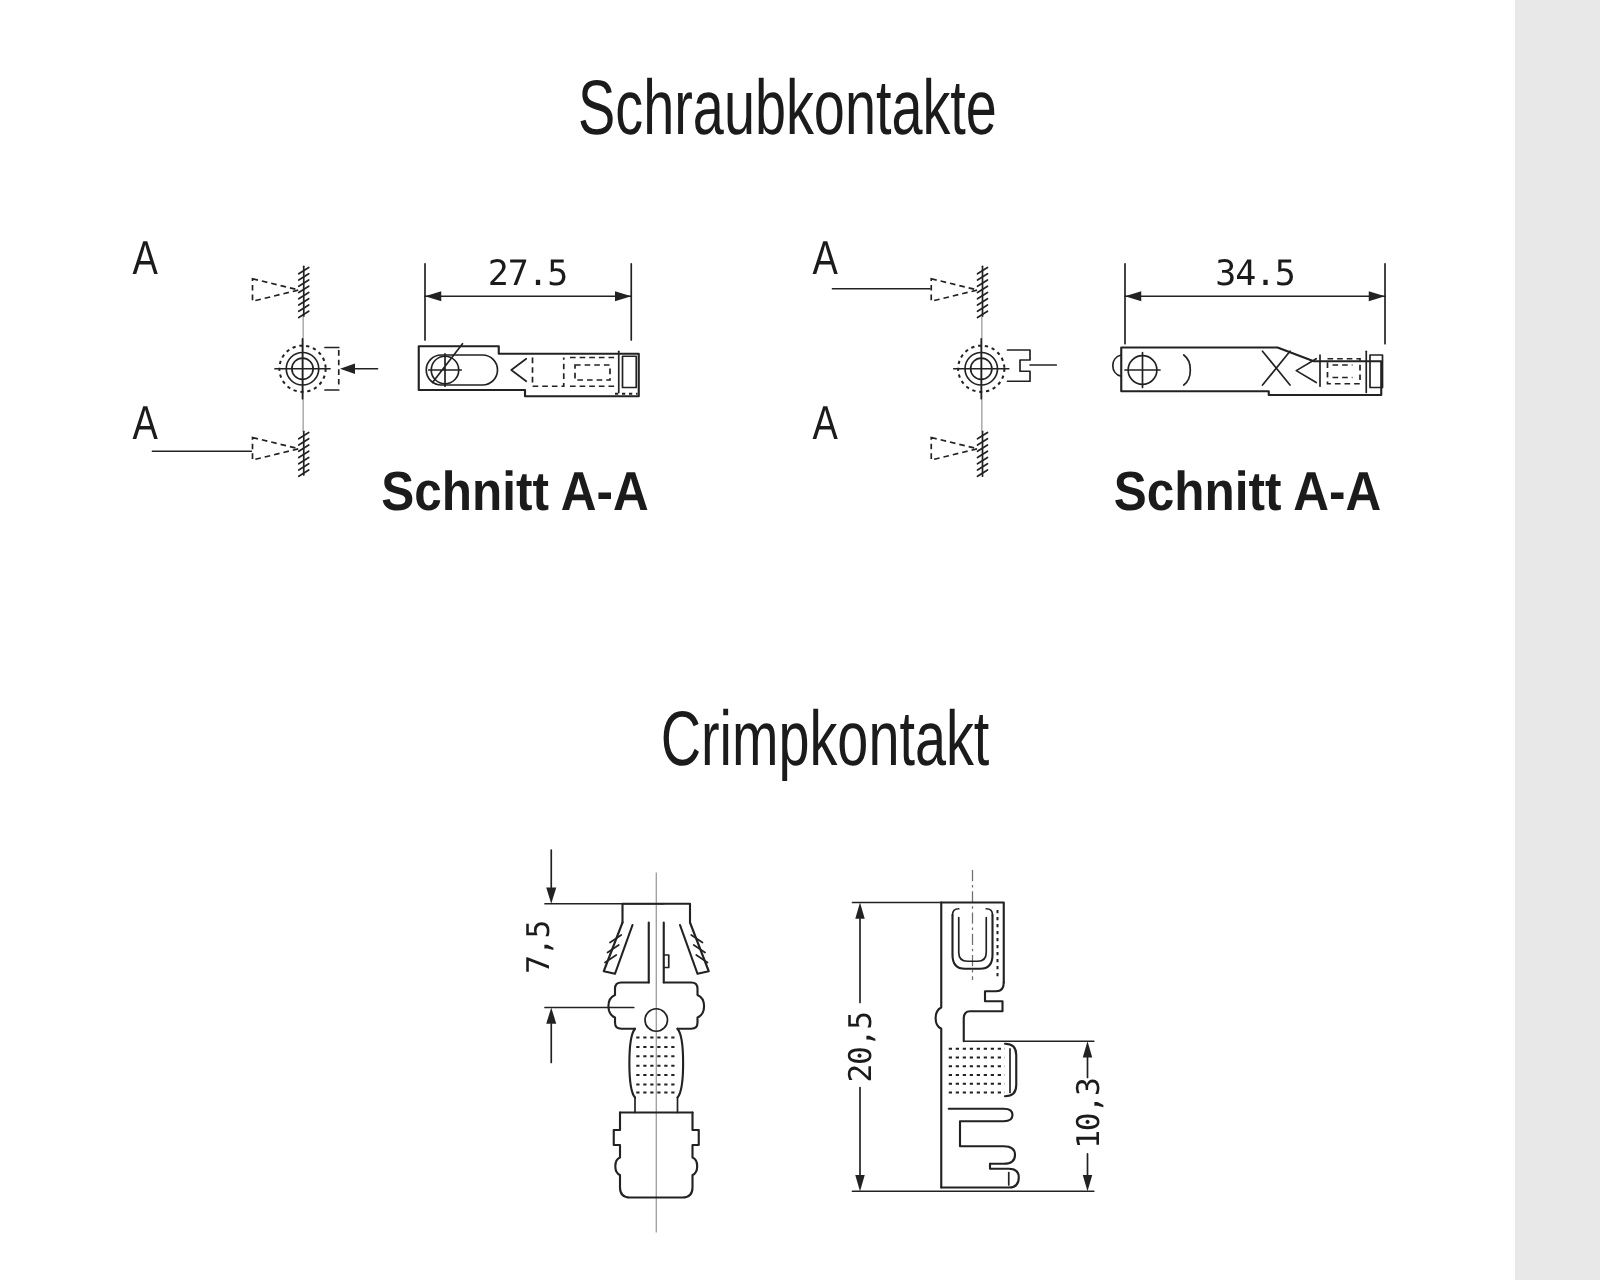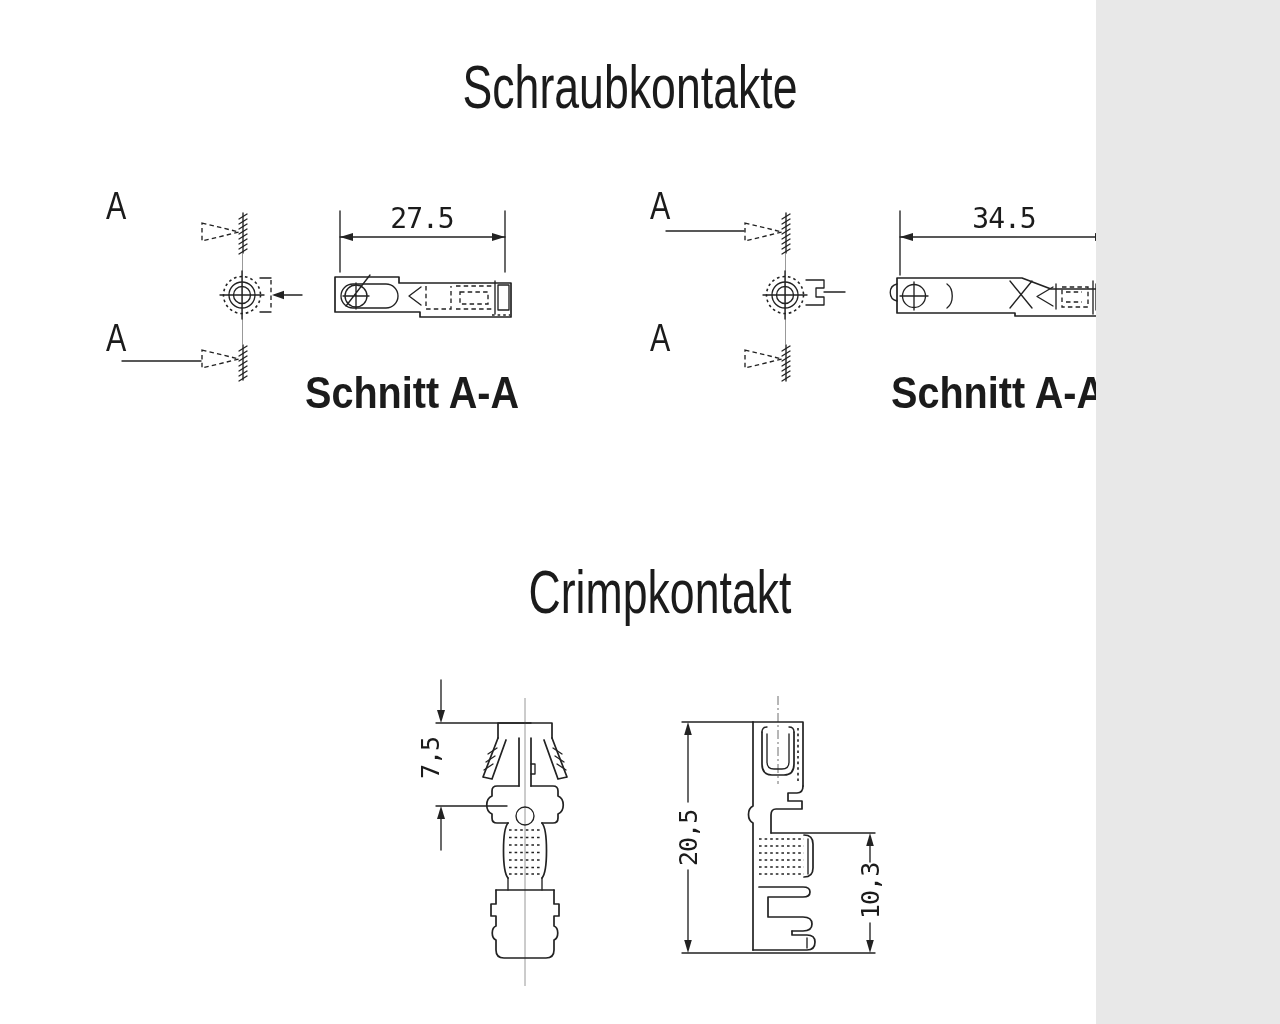--- a/index.html
+++ b/index.html
@@ -1,16 +1,16 @@
 <!DOCTYPE html>
 <html><head>
 <meta charset="utf-8">
 <style>
   html,body{margin:0;padding:0;background:#e8e8e8;}
-  #stage{position:relative;width:1096px;height:1024px;background:#ffffff;overflow:hidden;
+  #stage{position:relative;width:1212px;height:1024px;background:#ffffff;overflow:hidden;
          font-family:"Liberation Sans",sans-serif;color:#1f1f1f;}
   .title{position:absolute;text-align:center;font-size:62px;line-height:1;white-space:nowrap;
          transform:scaleX(0.72);transform-origin:center;color:#1b1b1b;}
   svg{position:absolute;overflow:visible;}
   
   .s  {stroke:#222;stroke-width:1.35;fill:none;stroke-linecap:round;stroke-linejoin:round;}
   .s2 {stroke:#222;stroke-width:1.7;fill:none;stroke-linecap:round;stroke-linejoin:round;}
   .d  {stroke:#222;stroke-width:1.35;fill:none;stroke-dasharray:4.5,3.2;}
   .dt {stroke:#222;stroke-width:1.6;fill:none;stroke-dasharray:2.6,3;}
   .cl {stroke:#8d8d8d;stroke-width:0.9;fill:none;}

